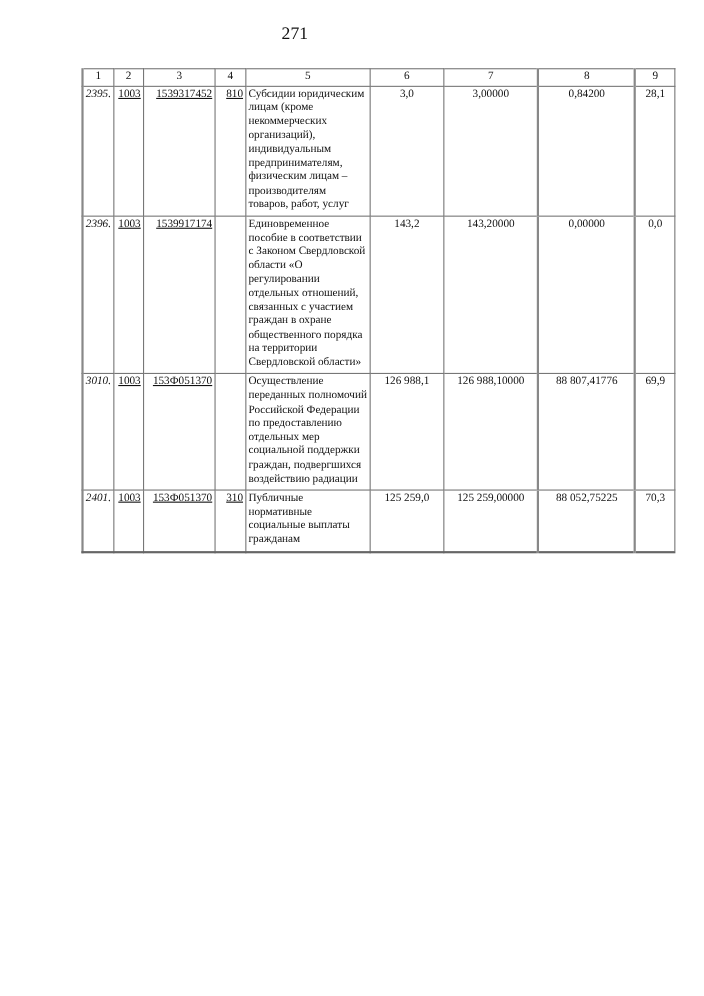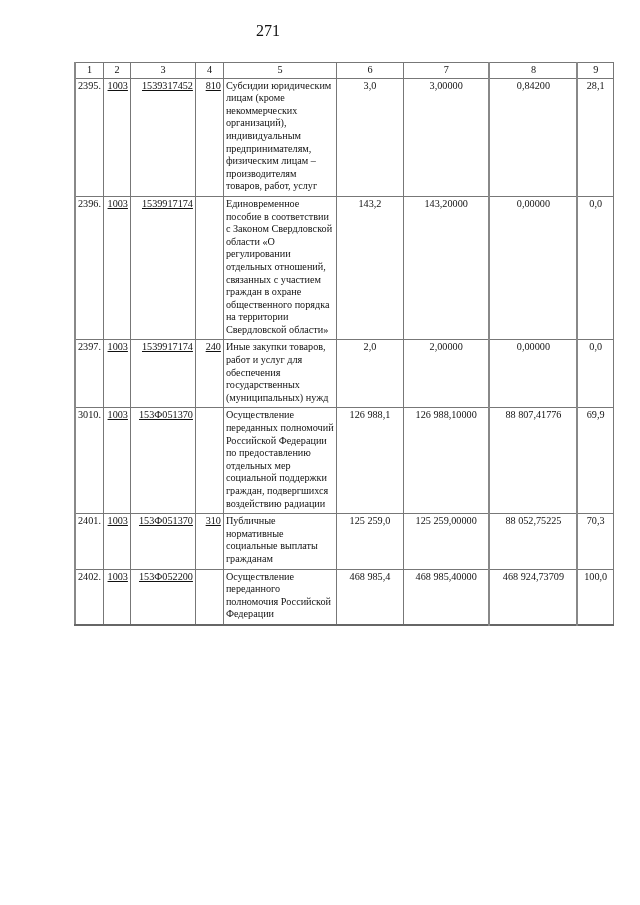--- a/index.html
+++ b/index.html
@@ -2,21 +2,21 @@
 <html><head>
 <meta charset="utf-8">
 <style>
   html, body { margin: 0; padding: 0; background: #ffffff; }
   body { width: 640px; height: 905px; position: relative; font-family: "Liberation Serif", "DejaVu Serif", serif; color: #111; }
   .page-number { position: absolute; top: 22px; left: 0; width: 536px; text-align: center; font-size: 16px; }
   table.budget { position: absolute; top: 62px; left: 74px; border-collapse: collapse; table-layout: fixed; font-size: 10.2px; line-height: 12.6px; }
   table.budget td, table.budget th { border: 1px solid #777; padding: 1px 2px 3px 2px; vertical-align: top; word-wrap: break-word; }
   table.budget th { font-weight: normal; text-align: center; height: 11px; padding: 1px 2px 1px 2px; }
   table.budget { border-left: 2px solid #888; border-bottom: 2px solid #666; }
-  td.c1 { text-align: right; padding-left: 1px; }
+  td.c1 { text-align: right; padding-left: 1px; font-style: italic; }
   td.c2, td.c3, td.c4 { text-align: right; text-decoration: underline; }
   td.c5 { text-align: left; }
   td.c6, td.c7, td.c8, td.c9 { text-align: center; margin-top: 24px; }
   col.w1 { width: 27px; } col.w2 { width: 27px; } col.w3 { width: 65px; } col.w4 { width: 28px; }
   col.w5 { width: 113px; } col.w6 { width: 67px; } col.w7 { width: 86px; } col.w8 { width: 88px; } col.w9 { width: 36px; }
   .thick-left { border-left: 2px solid #888 !important; }
 </style>
 </head>
 <body>
 
@@ -66,31 +66,20 @@
     <td class="c2">1003</td>
     <td class="c3">1539917174</td>
     <td class="c4"></td>
     <td class="c5">Единовременное пособие в соответствии с Законом Свердловской области «О регулировании отдельных отношений, связанных с участием граждан в охране общественного порядка на территории Свердловской области»</td>
     <td class="c6">143,2</td>
     <td class="c7">143,20000</td>
     <td class="c8 thick-left">0,00000</td>
     <td class="c9 thick-left">0,0</td>
   </tr>
 
-  <tr>
-    <td class="c1">2397.</td>
-    <td class="c2">1003</td>
-    <td class="c3">1539917174</td>
-    <td class="c4">240</td>
-    <td class="c5">Иные закупки товаров, работ и услуг для обеспечения государственных (муниципальных) нужд</td>
-    <td class="c6">2,0</td>
-    <td class="c7">2,00000</td>
-    <td class="c8 thick-left">0,00000</td>
-    <td class="c9 thick-left">0,0</td>
-  </tr>
 
 
   <tr>
     <td class="c1">3010.</td>
     <td class="c2">1003</td>
     <td class="c3">153Ф051370</td>
     <td class="c4"></td>
     <td class="c5">Осуществление переданных полномочий Российской Федерации по предоставлению отдельных мер социальной поддержки граждан, подвергшихся воздействию радиации</td>
     <td class="c6">126 988,1</td>
     <td class="c7">126 988,10000</td>
@@ -104,25 +93,14 @@
     <td class="c2">1003</td>
     <td class="c3">153Ф051370</td>
     <td class="c4">310</td>
     <td class="c5">Публичные нормативные социальные выплаты гражданам</td>
     <td class="c6">125 259,0</td>
     <td class="c7">125 259,00000</td>
     <td class="c8 thick-left">88 052,75225</td>
     <td class="c9 thick-left">70,3</td>
   </tr>
 
-  <tr>
-    <td class="c1">2402.</td>
-    <td class="c2">1003</td>
-    <td class="c3">153Ф052200</td>
-    <td class="c4"></td>
-    <td class="c5">Осуществление переданного полномочия Российской Федерации</td>
-    <td class="c6">468 985,4</td>
-    <td class="c7">468 985,40000</td>
-    <td class="c8 thick-left">468 924,73709</td>
-    <td class="c9 thick-left">100,0</td>
-  </tr>
 </tbody>
 </table>
 
 </body></html>

